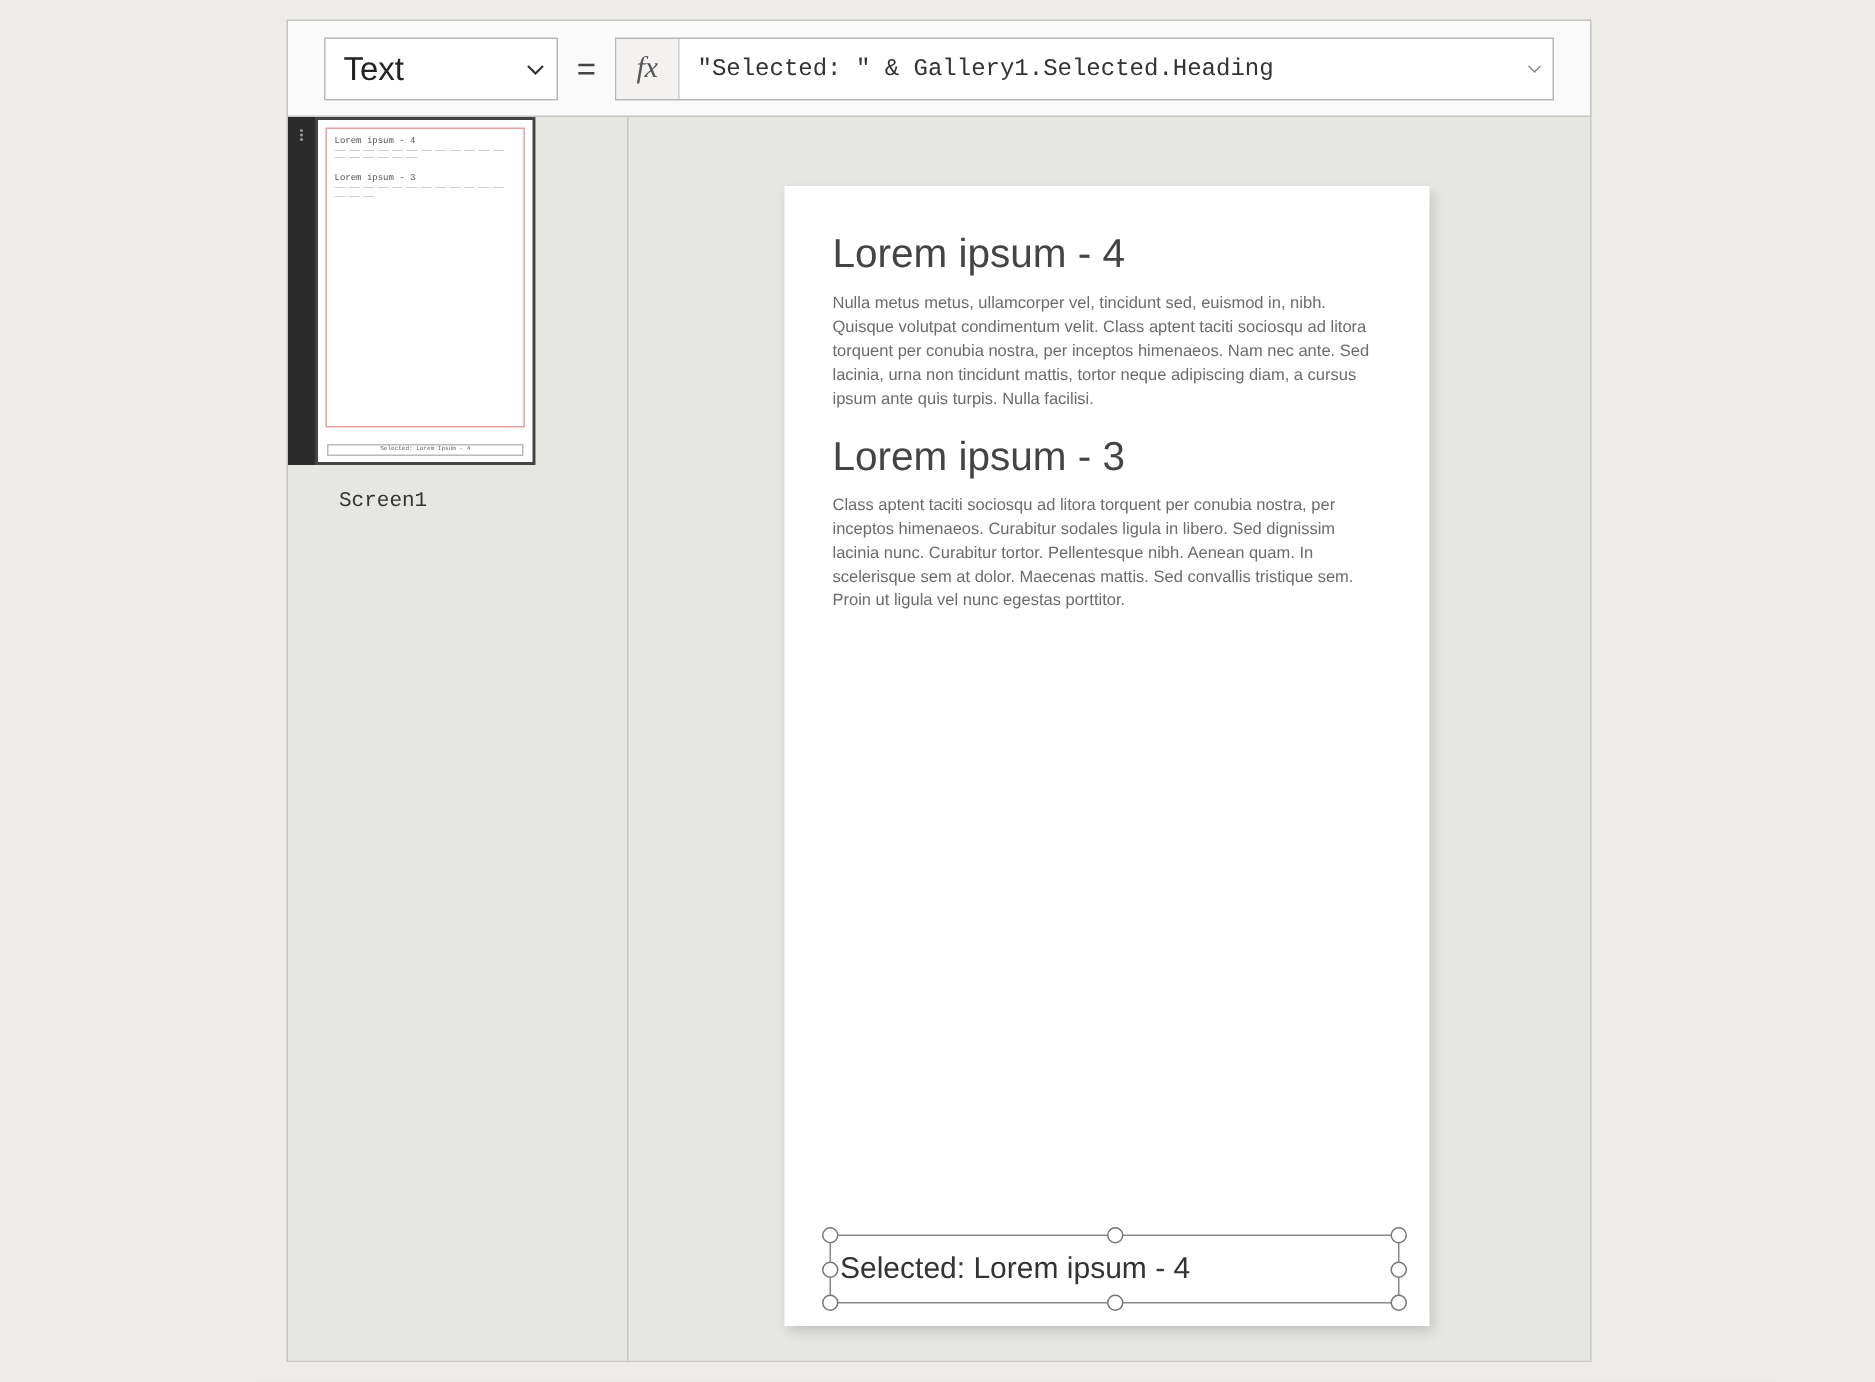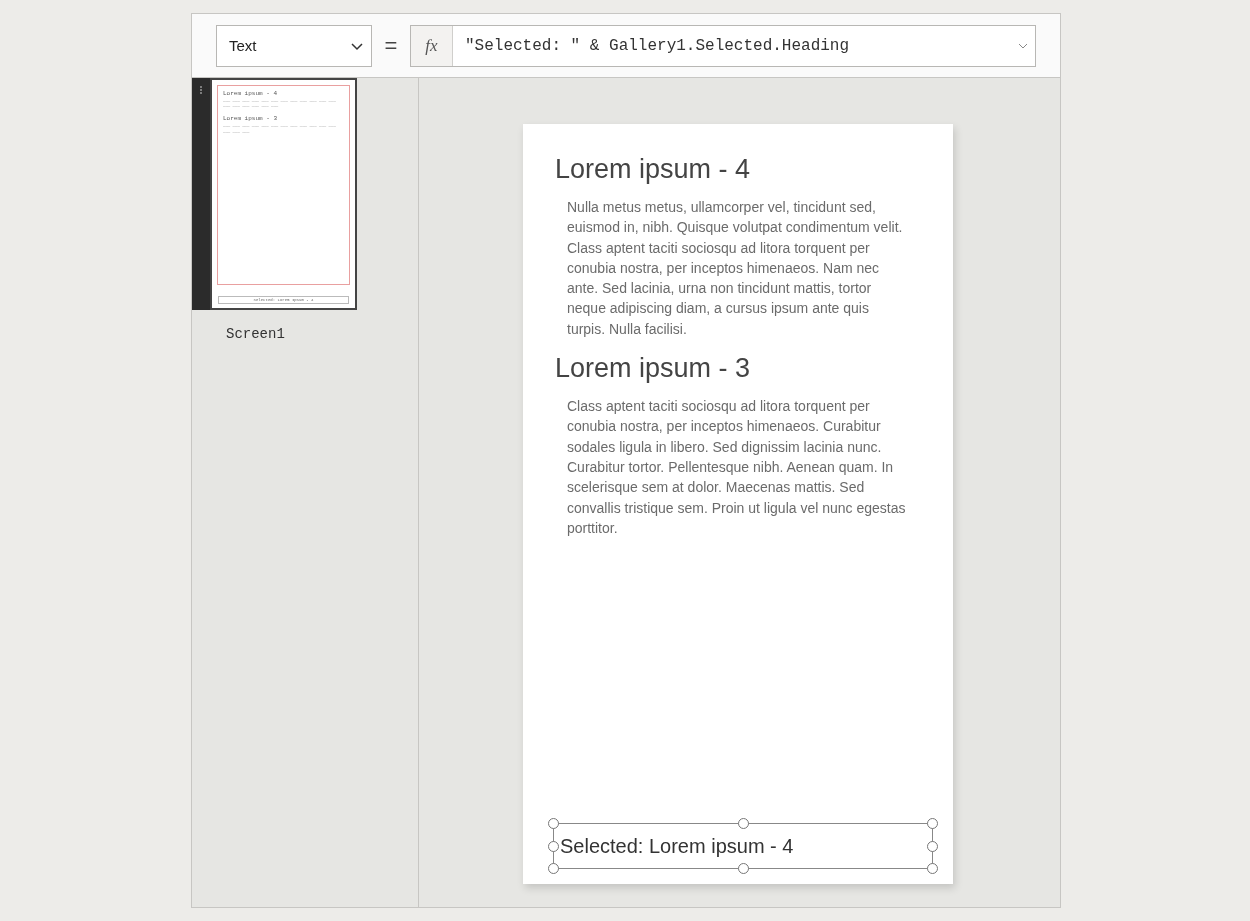--- a/index.html
+++ b/index.html
@@ -34,21 +34,21 @@
   }
   .prop-select {
     width: 156px;
     height: 42px;
     border: 1px solid #b8b7b4;
     background: #fff;
     display: flex;
     align-items: center;
     justify-content: space-between;
     padding: 0 8px 0 12px;
-    font-size: 15px;
+    font-size: 22px;
     color: #222;
   }
   .prop-select .chev { font-size: 14px; }
   .equals {
     font-size: 22px;
     color: #444;
     width: 18px;
     text-align: center;
   }
   .fx-box {
@@ -61,21 +61,21 @@
   }
   .fx-label {
     width:42px;
     background:#f3f2f0;
     border-right:1px solid #d0cfcc;
     display:flex;
     align-items:center;
     justify-content:center;
     font-style:italic;
     font-family: "Segoe UI", serif;
-    font-size:17px;
+    font-size:20px;
     color:#555;
   }
   .fx-input {
     flex:1;
     padding:0 12px;
     font-family: Consolas, "Courier New", monospace;
     font-size:16px;
     color:#333;
     display:flex;
     align-items:center;
@@ -175,24 +175,24 @@
     padding:30px 32px 0 32px;
   }
   .g-item{ margin-bottom:14px; }
   .g-head{
     font-size:27px;
     color:#444;
     font-weight:400;
     margin:0 0 10px 0;
   }
   .g-body{
-    font-size:14px;
+    font-size:11px;
     line-height:1.45;
     color:#6b6b6b;
-    margin:12px;
+    margin:0;
   }
   .selected-label{
     position:absolute;
     left:30px;
     bottom:15px;
     width:380px;
     height:46px;
     border:1px solid #888;
     background:#fff;
     display:flex;

